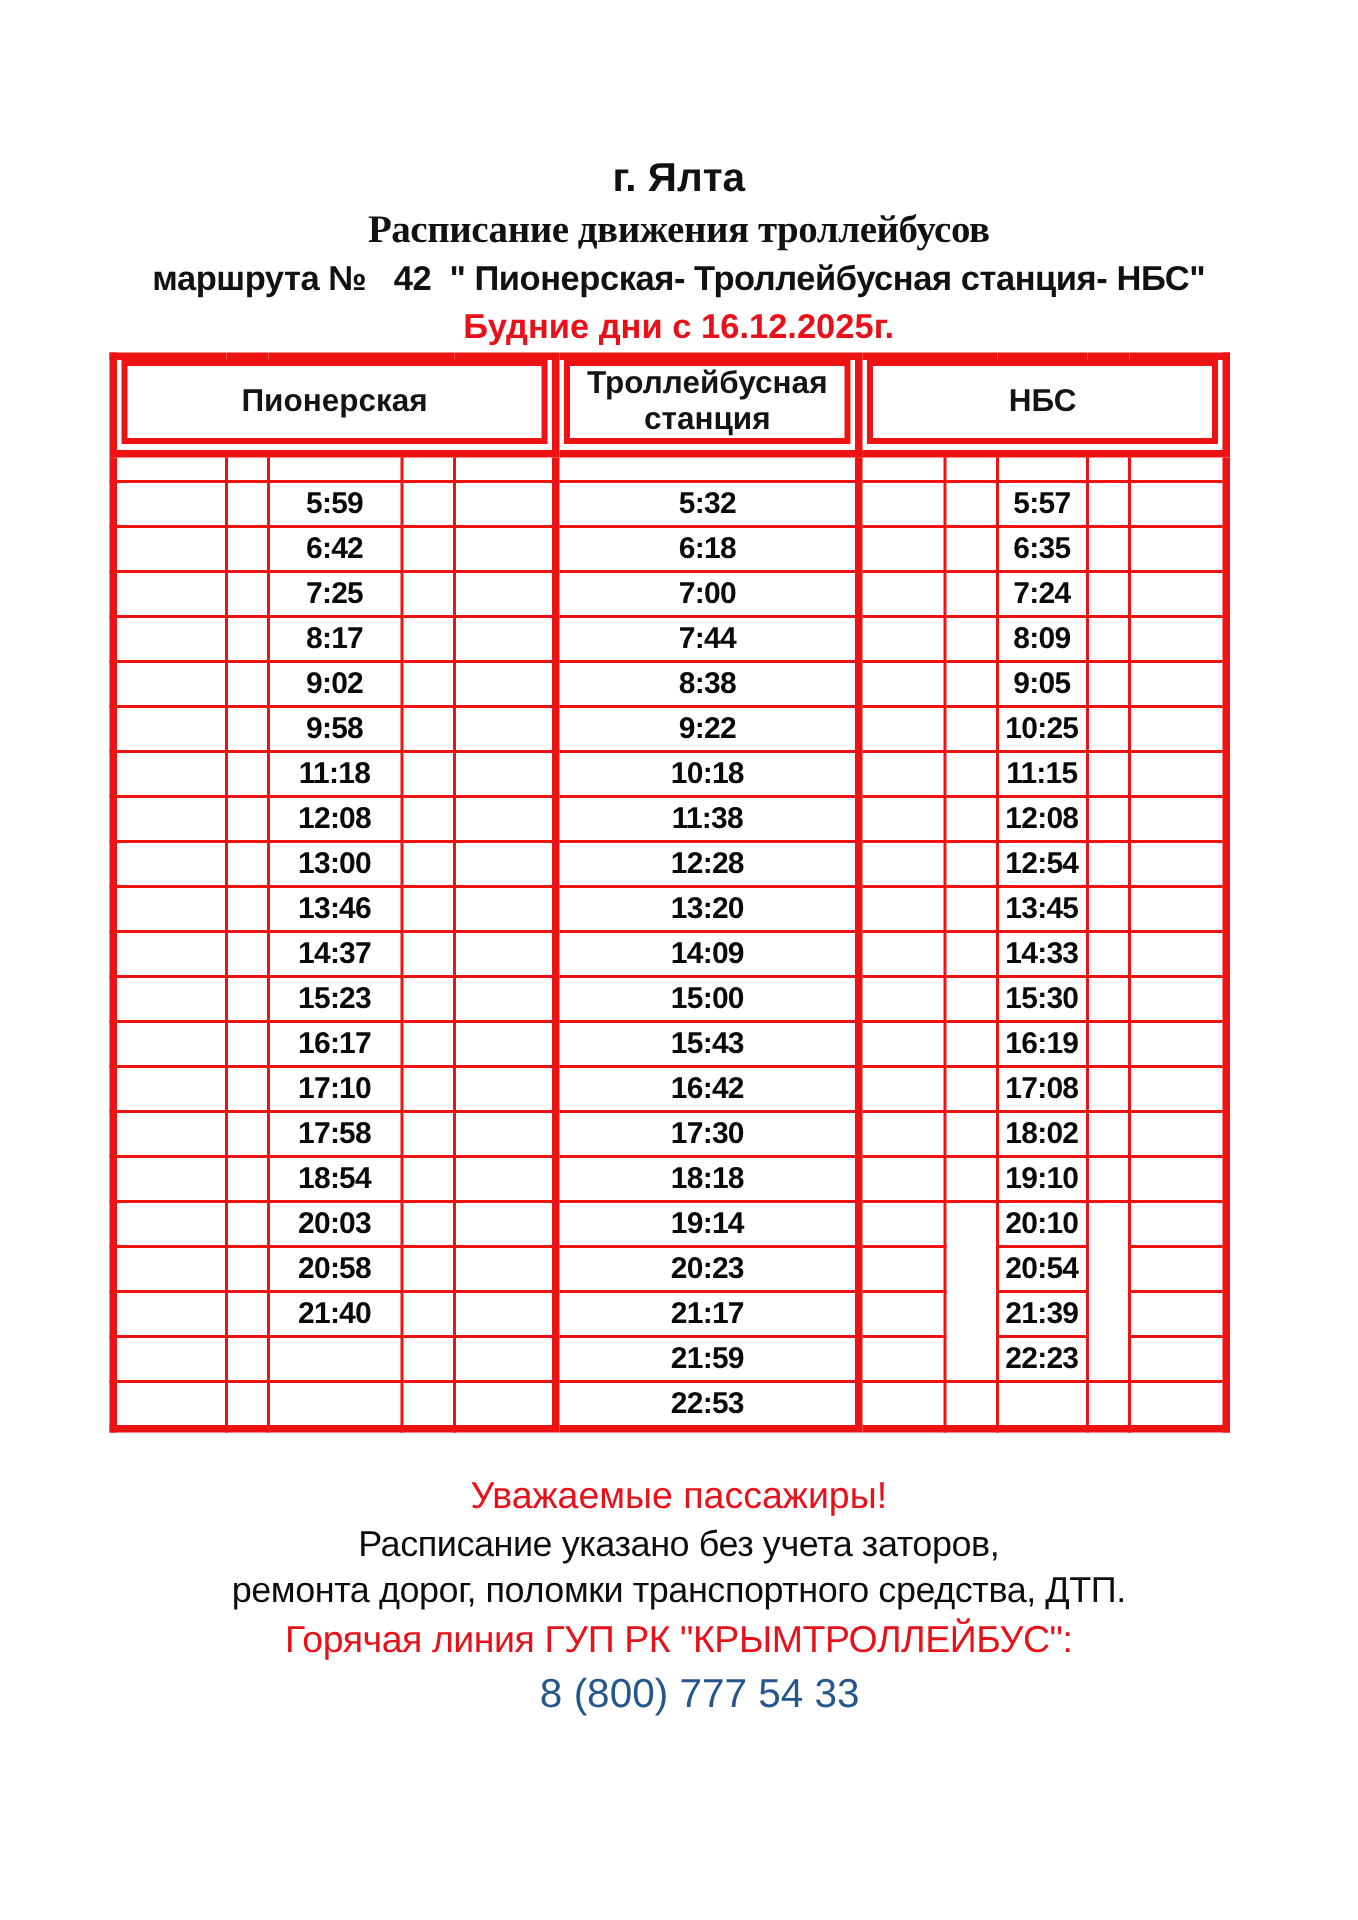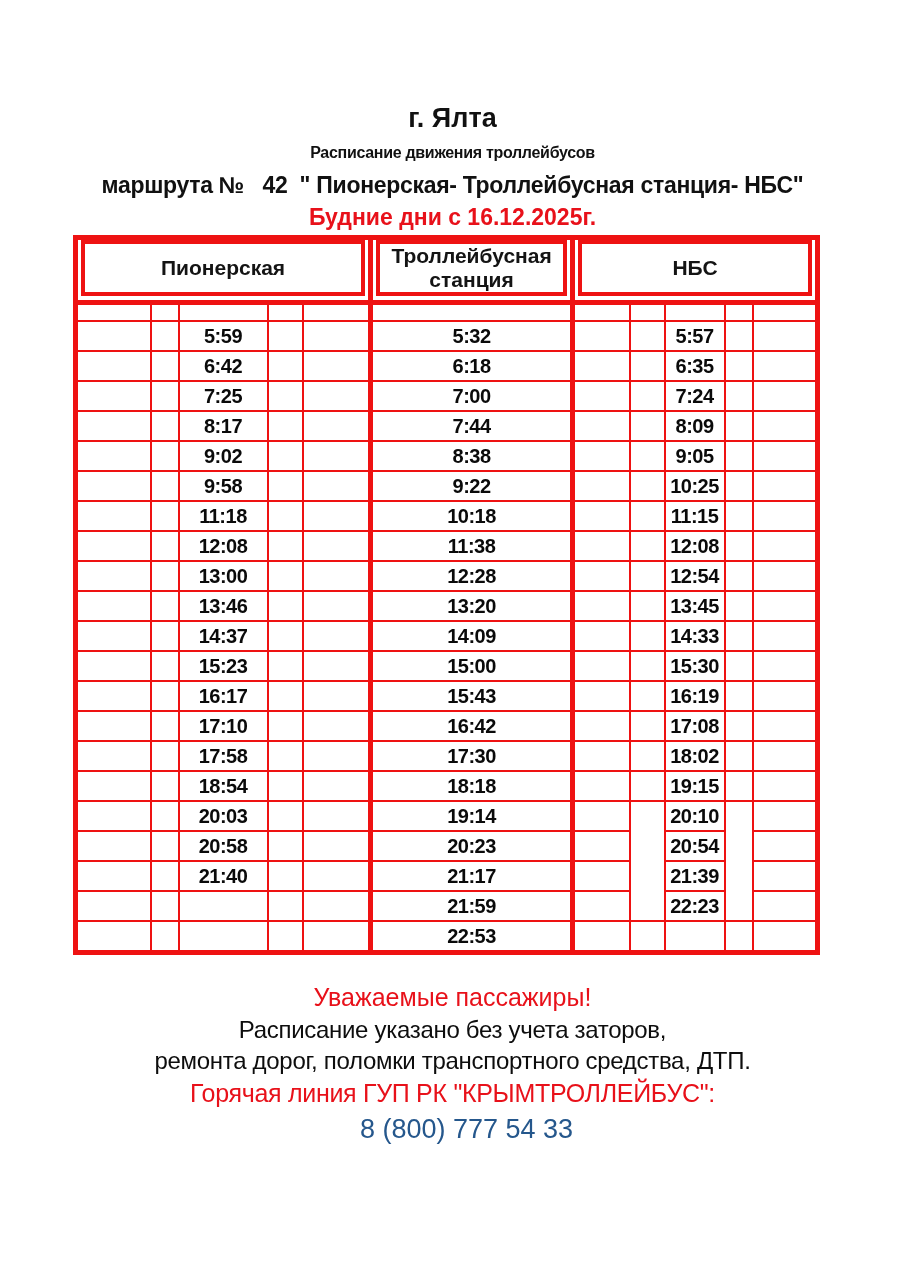--- a/index.html
+++ b/index.html
@@ -3,21 +3,21 @@
 <meta charset="utf-8">
 <style>
   html,body { margin:0; padding:0; background:#ffffff; }
   body { width:905px; height:1280px; font-family:"Liberation Sans", sans-serif; }
   .page { position:relative; width:905px; height:1280px; background:#fff; overflow:hidden;border-radius:12px; }
 
   
   .doc-header { position:absolute; top:100px; left:0; width:100%; text-align:center;
                 font-weight:bold; color:#111; }
   .t-city  { font-size:27px; line-height:36px; }
-  .t-main  { font-size:16px; line-height:33px; letter-spacing:-0.3px; }
+  .t-main  { font-size:26px; line-height:33px; letter-spacing:-0.3px;font-family:Liberation Serif, serif; }
   .t-route { font-size:23px; line-height:33px; letter-spacing:-0.3px; white-space:pre; }
   .t-date  { font-size:23px; line-height:30px; color:var(--tred); }
 
   
   .tbl-wrap { position:absolute; left:73px; top:235px; }
   table.sched { border-collapse:collapse; table-layout:fixed; width:745px;
                 border:5px solid var(--red); background:#fff; }
   table.sched thead th { padding:0; height:60px; border:0; border-bottom:5px solid var(--red); }
   table.sched thead th.mid-h { border-left:5px solid var(--red); border-right:5px solid var(--red); }
   .hbox { margin:0 3px 4px 3px; height:56px; box-sizing:border-box;
@@ -287,21 +287,21 @@
           </tr>
           <tr>
             <td class="pc1"></td>
             <td class="pc2"></td>
             <td class="pc3 time">18:54</td>
             <td class="pc4"></td>
             <td class="pc5"></td>
             <td class="mid time">18:18</td>
             <td class="nc1"></td>
             <td class="nc2"></td>
-            <td class="nc3 time">19:15</td>
+            <td class="nc3 time">19:10</td>
             <td class="nc4"></td>
             <td class="nc5"></td>
           </tr>
           <tr>
             <td class="pc1"></td>
             <td class="pc2"></td>
             <td class="pc3 time">20:03</td>
             <td class="pc4"></td>
             <td class="pc5"></td>
             <td class="mid time">19:14</td>

